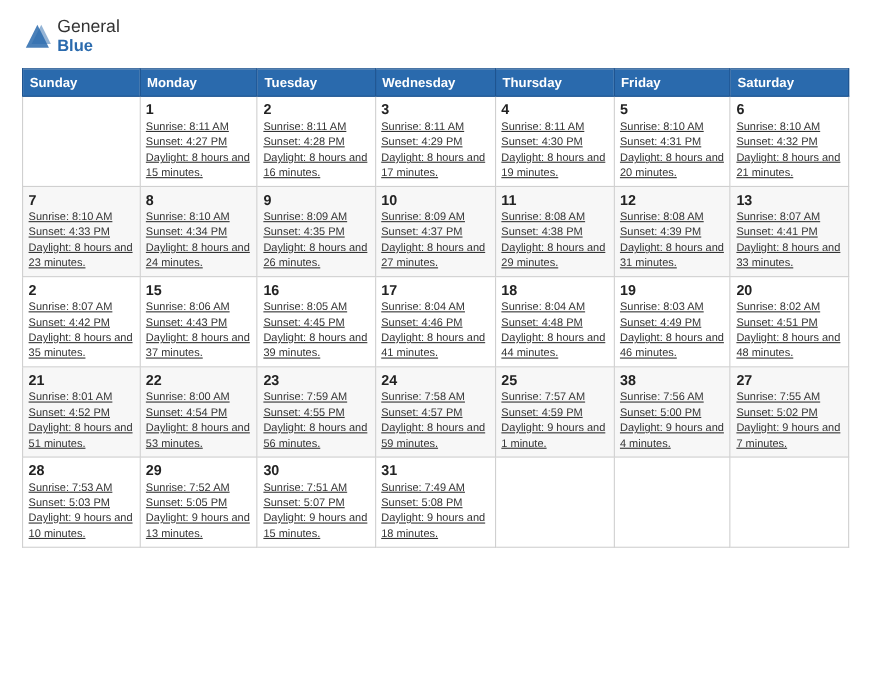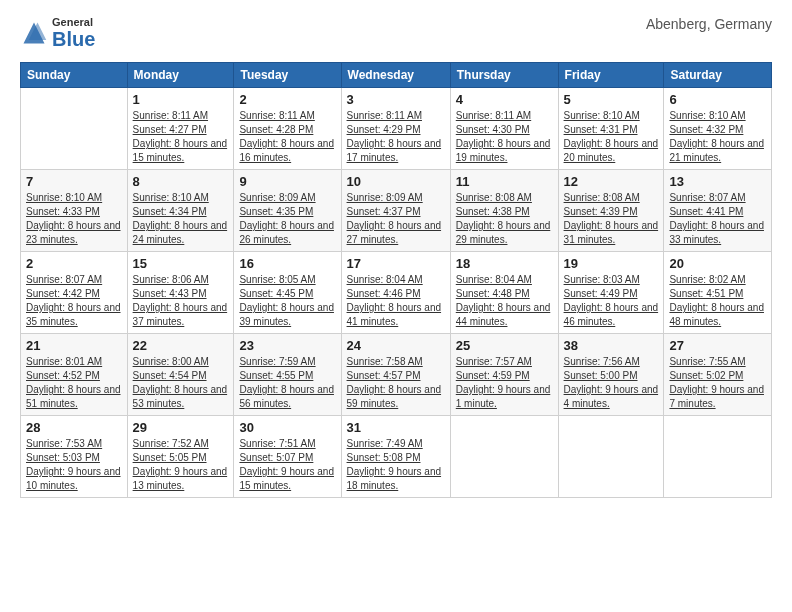--- a/index.html
+++ b/index.html
@@ -26,26 +26,26 @@
       display: flex;
       align-items: center;
       gap: 4px;
     }
     .logo-text {
       display: flex;
       flex-direction: column;
       line-height: 1.1;
     }
     .logo-general {
-      font-size: 11px;
-      font-weight: bold;
+      font-size: 16px;
+      font-weight: normal;
       color: #333;
     }
     .logo-blue {
-      font-size: 20px;
+      font-size: 15px;
       font-weight: bold;
       color: #2a6aad;
     }
     .logo-icon {
       width: 28px;
       height: 28px;
     }
     .title-block {
       text-align: right;
     }
@@ -116,21 +116,20 @@
       <svg class="logo-icon" viewBox="0 0 32 32" xmlns="http://www.w3.org/2000/svg">
         <polygon points="16,4 28,28 4,28" fill="#2a6aad" opacity="0.85"></polygon>
         <polygon points="20,4 30,24 10,24" fill="#2a6aad" opacity="0.5"></polygon>
       </svg>
       <div class="logo-text">
         <span class="logo-general">General</span>
         <span class="logo-blue">Blue</span>
       </div>
     </div>
     <div class="title-block">
-      <div class="location">Abenberg, Germany</div>
     </div>
   </div>
 
   <table class="calendar">
     <thead>
       <tr>
       <th>Sunday</th>
           <th>Monday</th>
           <th>Tuesday</th>
           <th>Wednesday</th>

